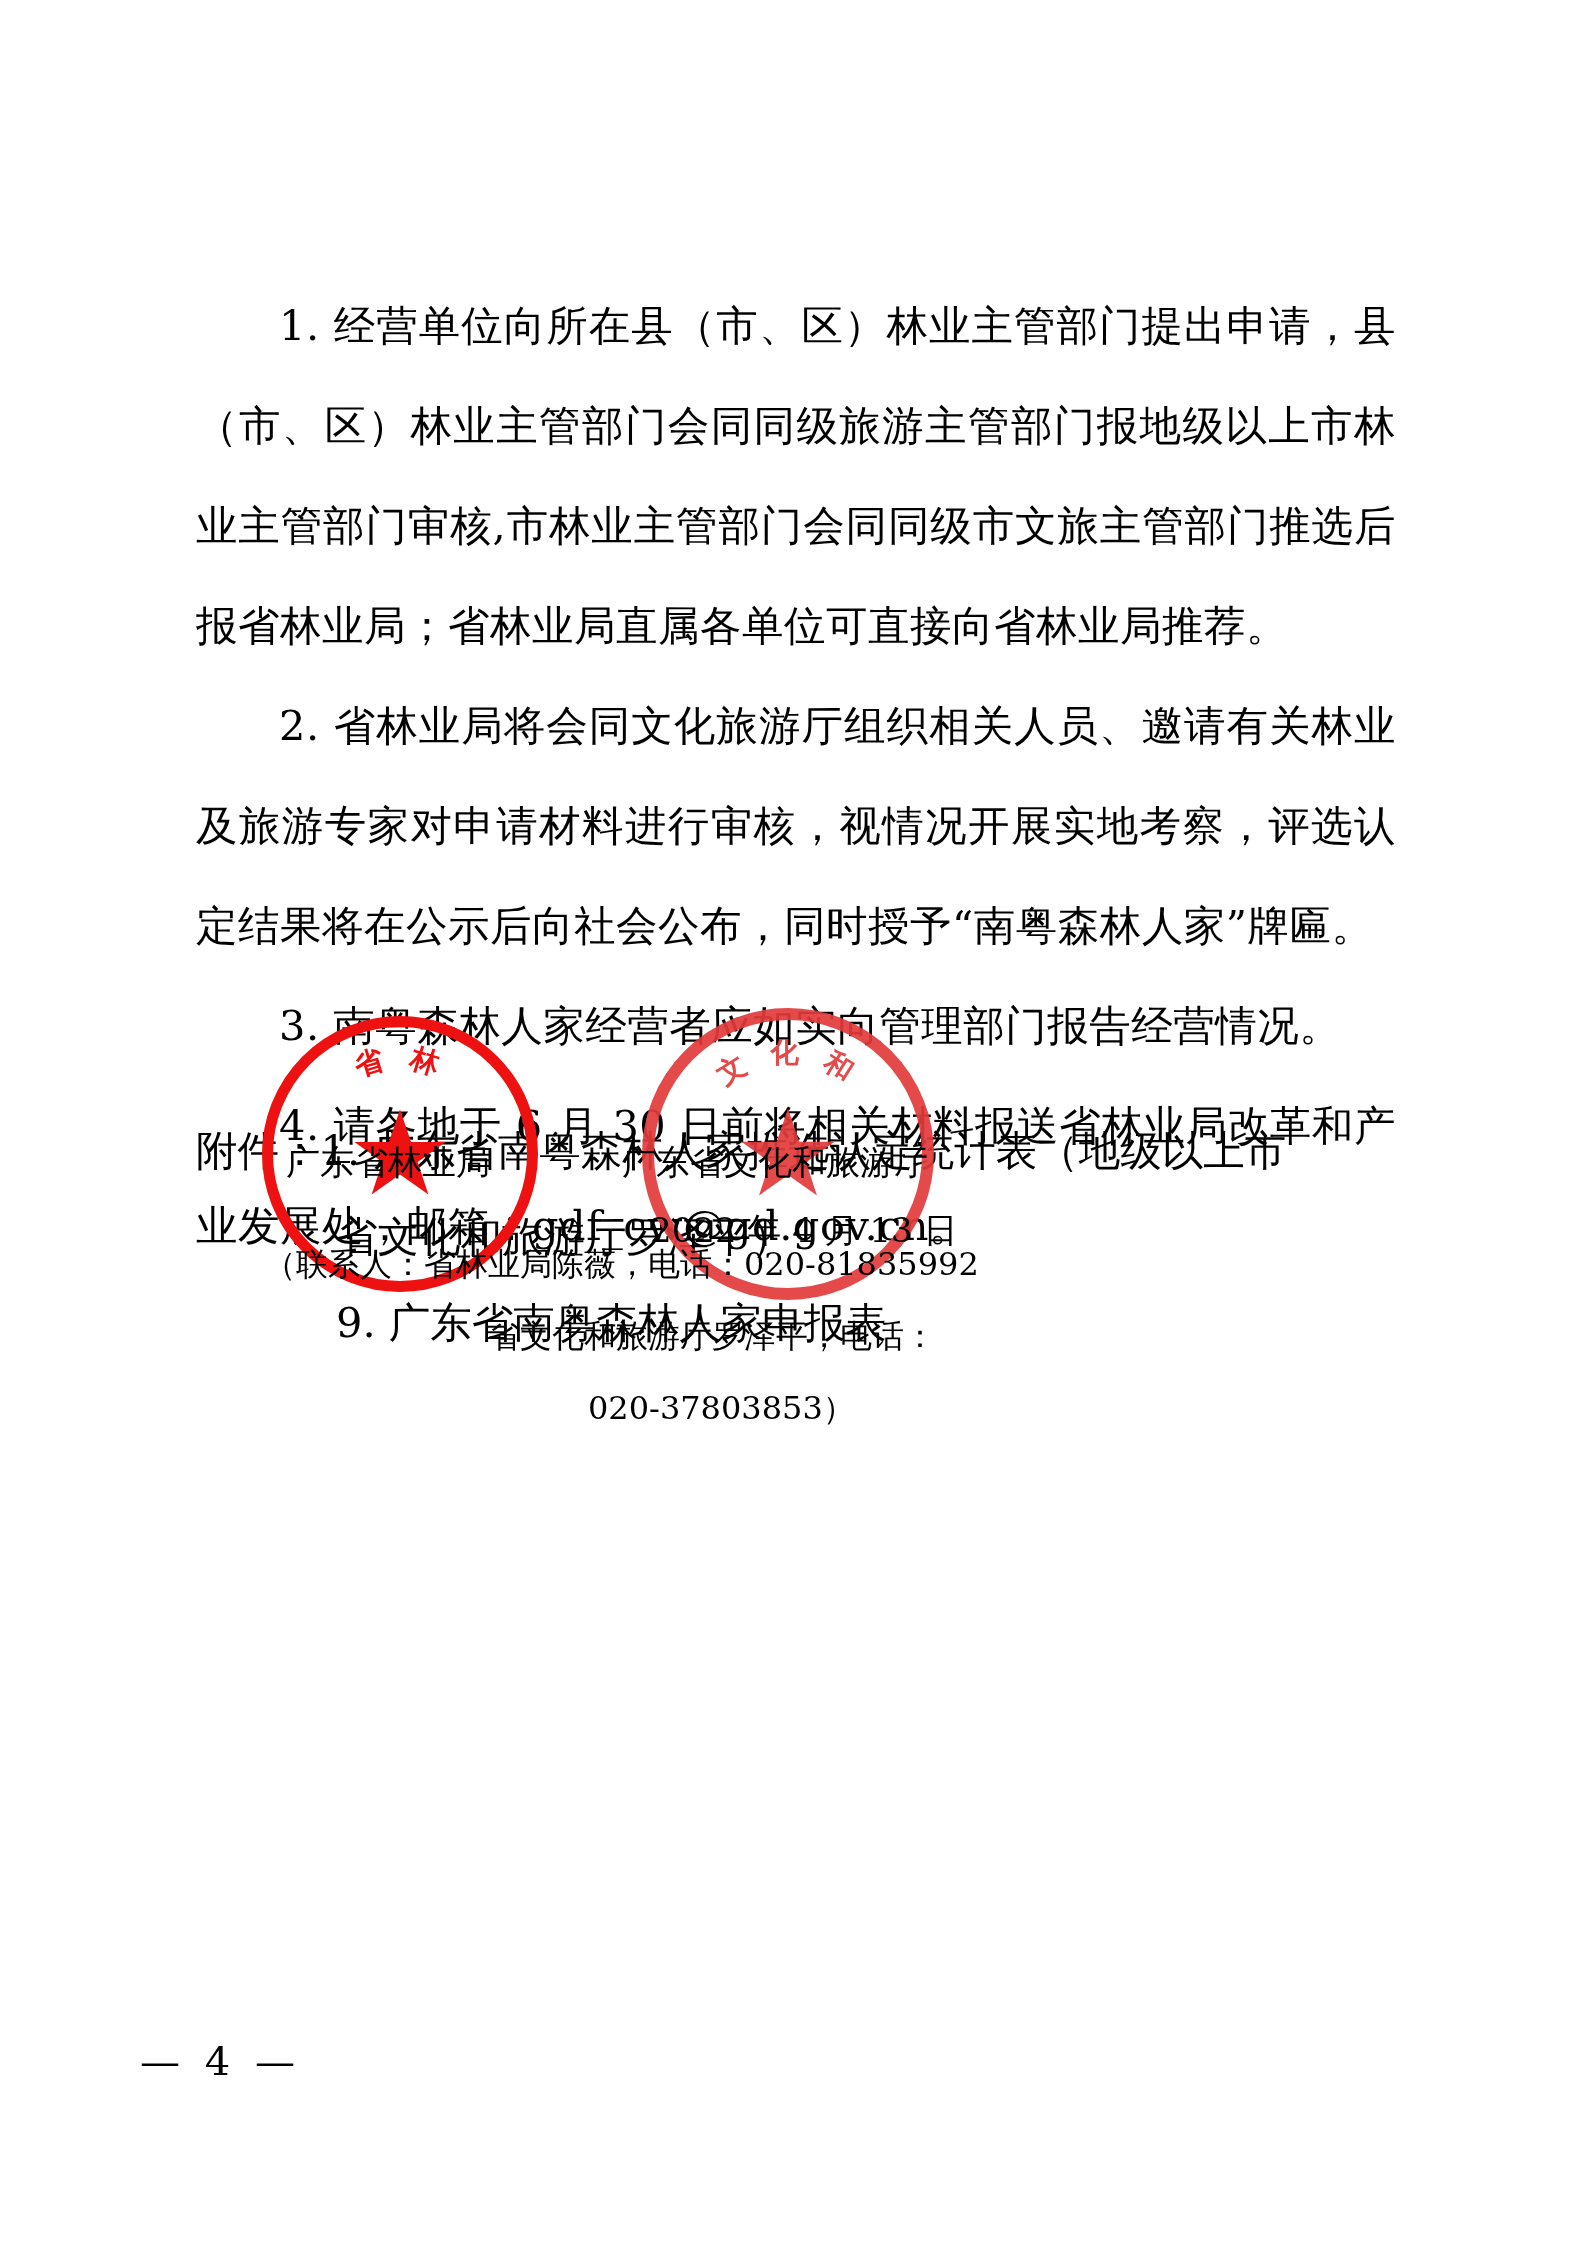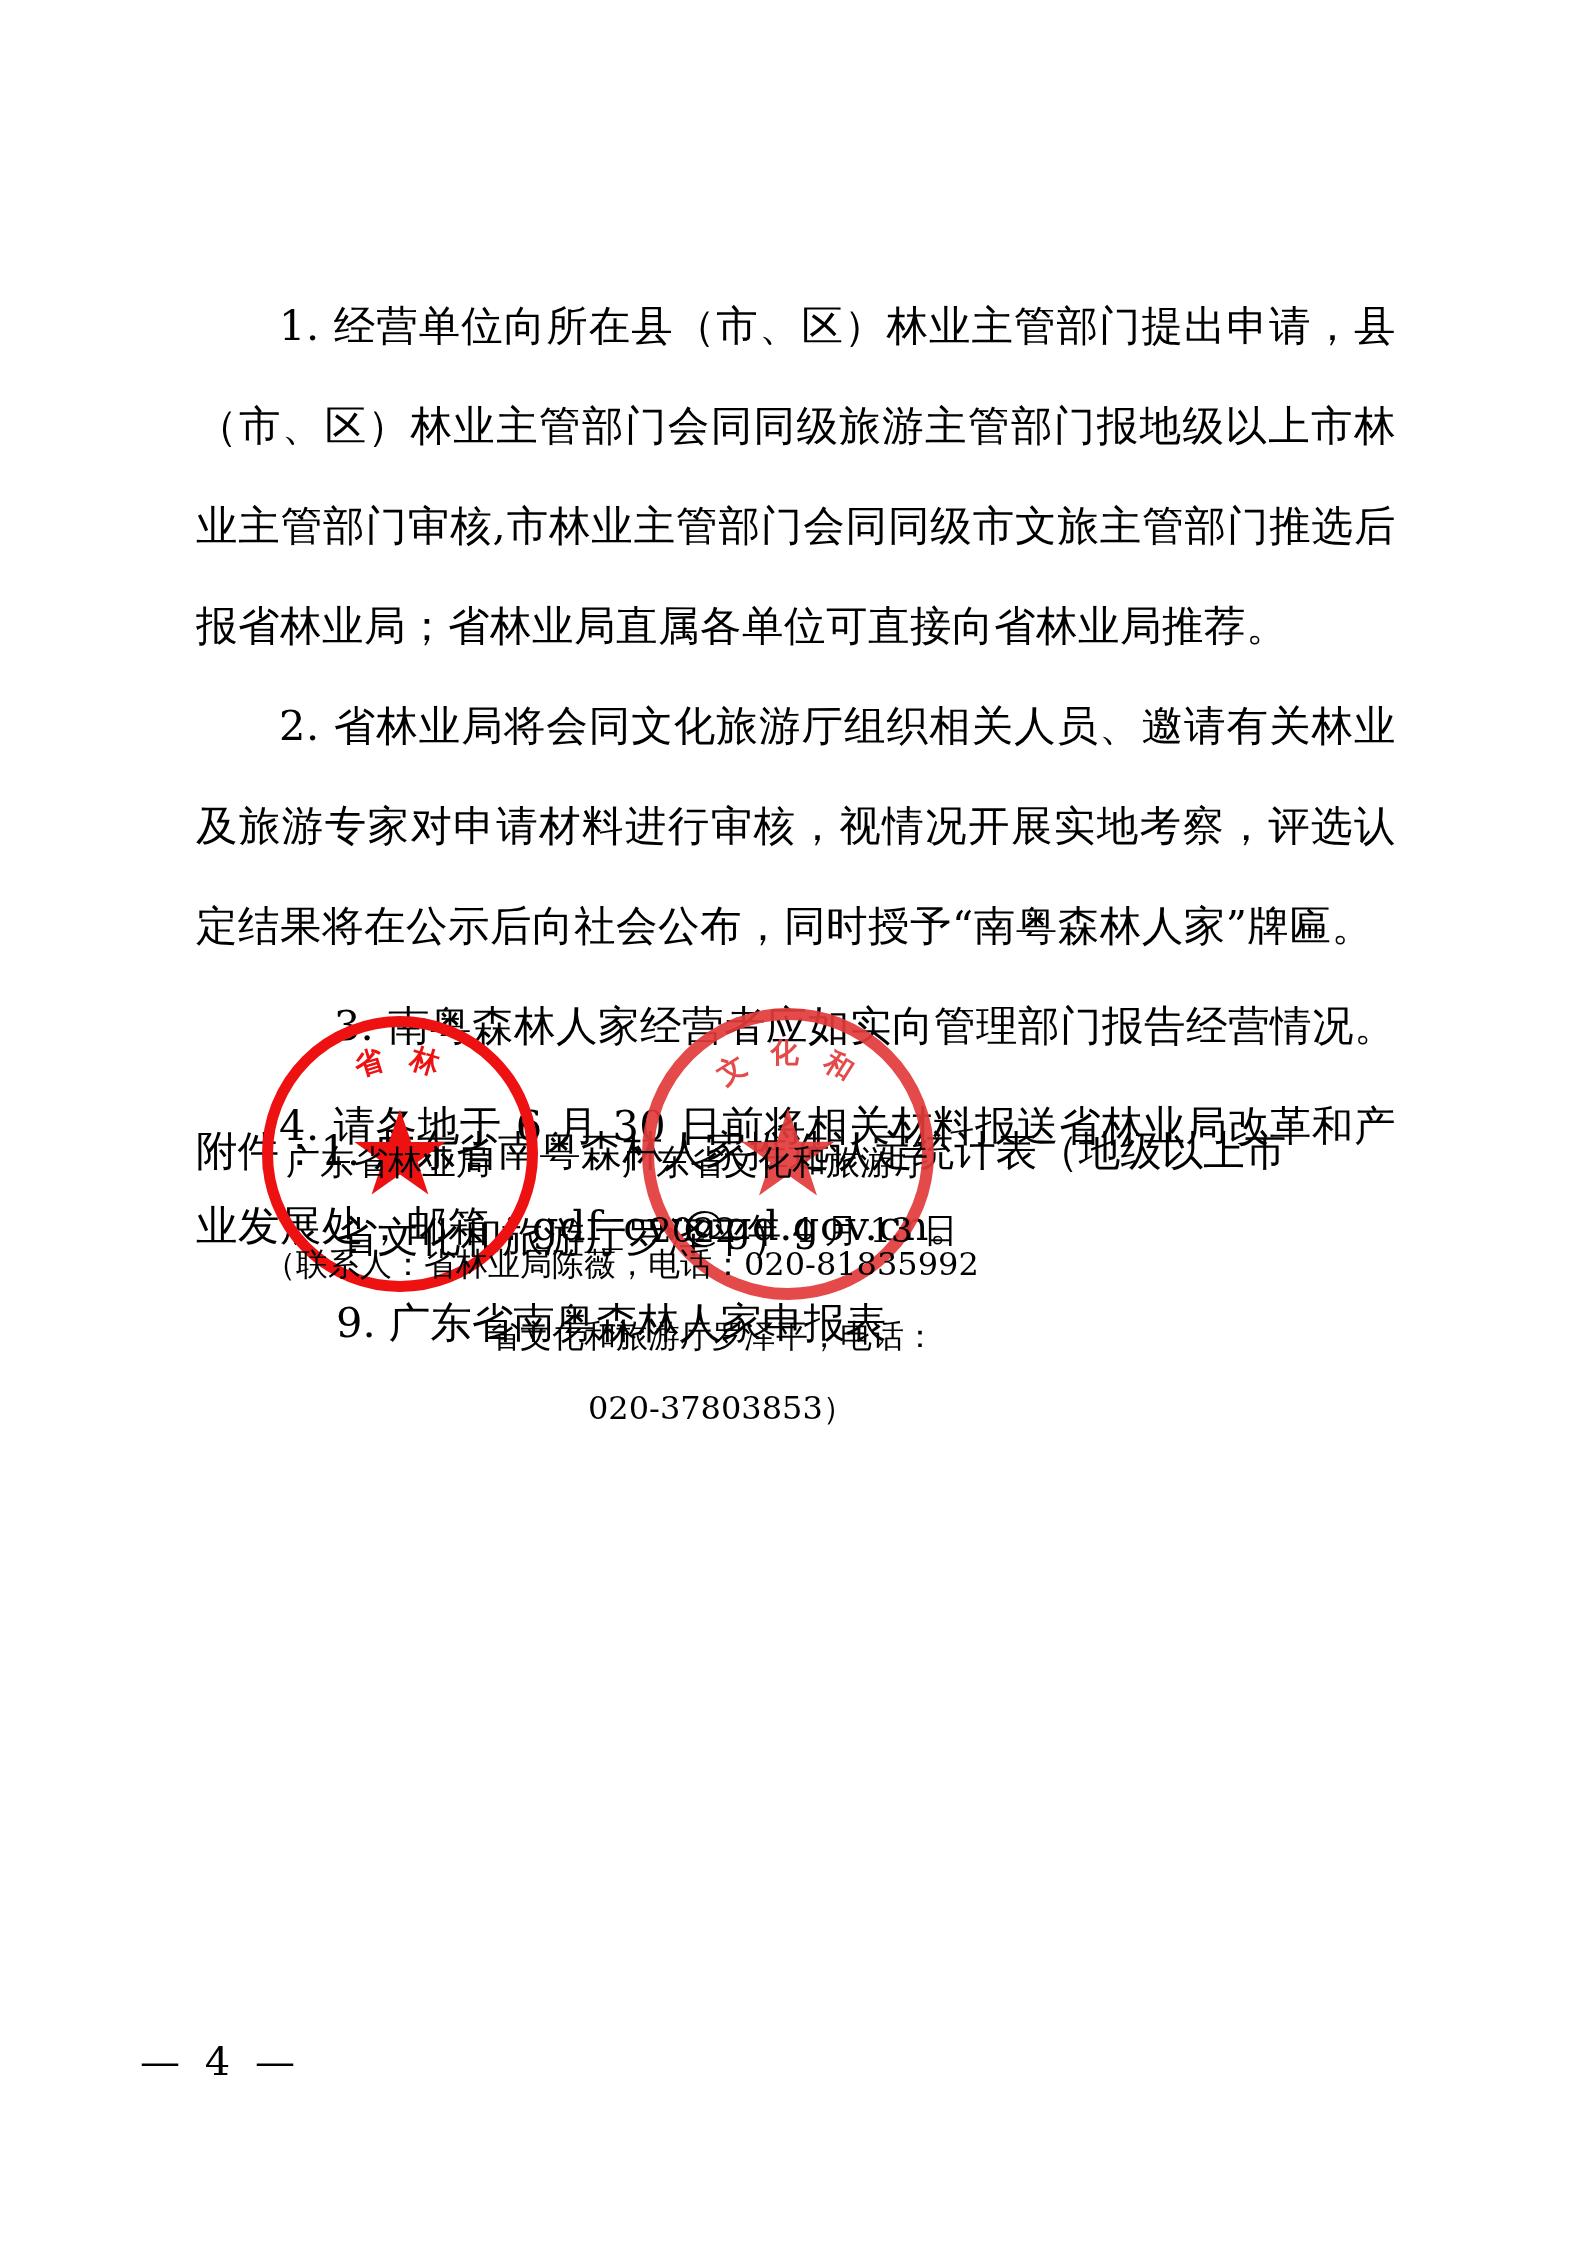--- a/index.html
+++ b/index.html
@@ -32,21 +32,21 @@
     letter-spacing: 0.5px;
     text-align: justify;
     text-justify: inter-ideograph;
     text-indent: 2em;
     margin: 0;
     font-weight: 500;
     -webkit-font-smoothing: none;
   }
 
   .para.last-left {
-    text-align: right;
+    text-align: left;
   }
 
   
   .attachments {
     position: absolute;
     left: 196px;
     top: 1108px;
     width: 1200px;
     font-size: 41.5px;
     line-height: 86px;

